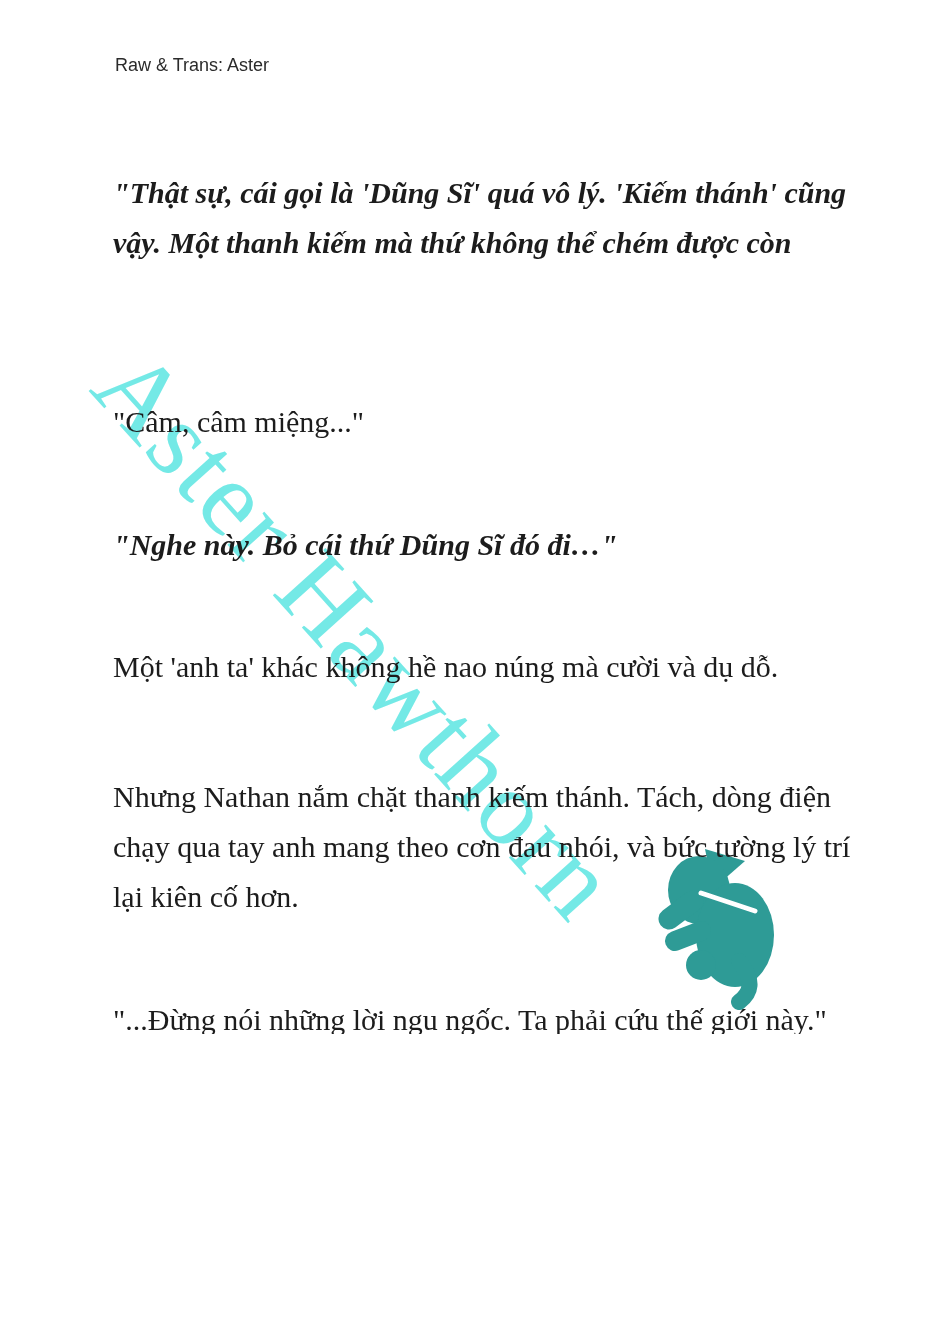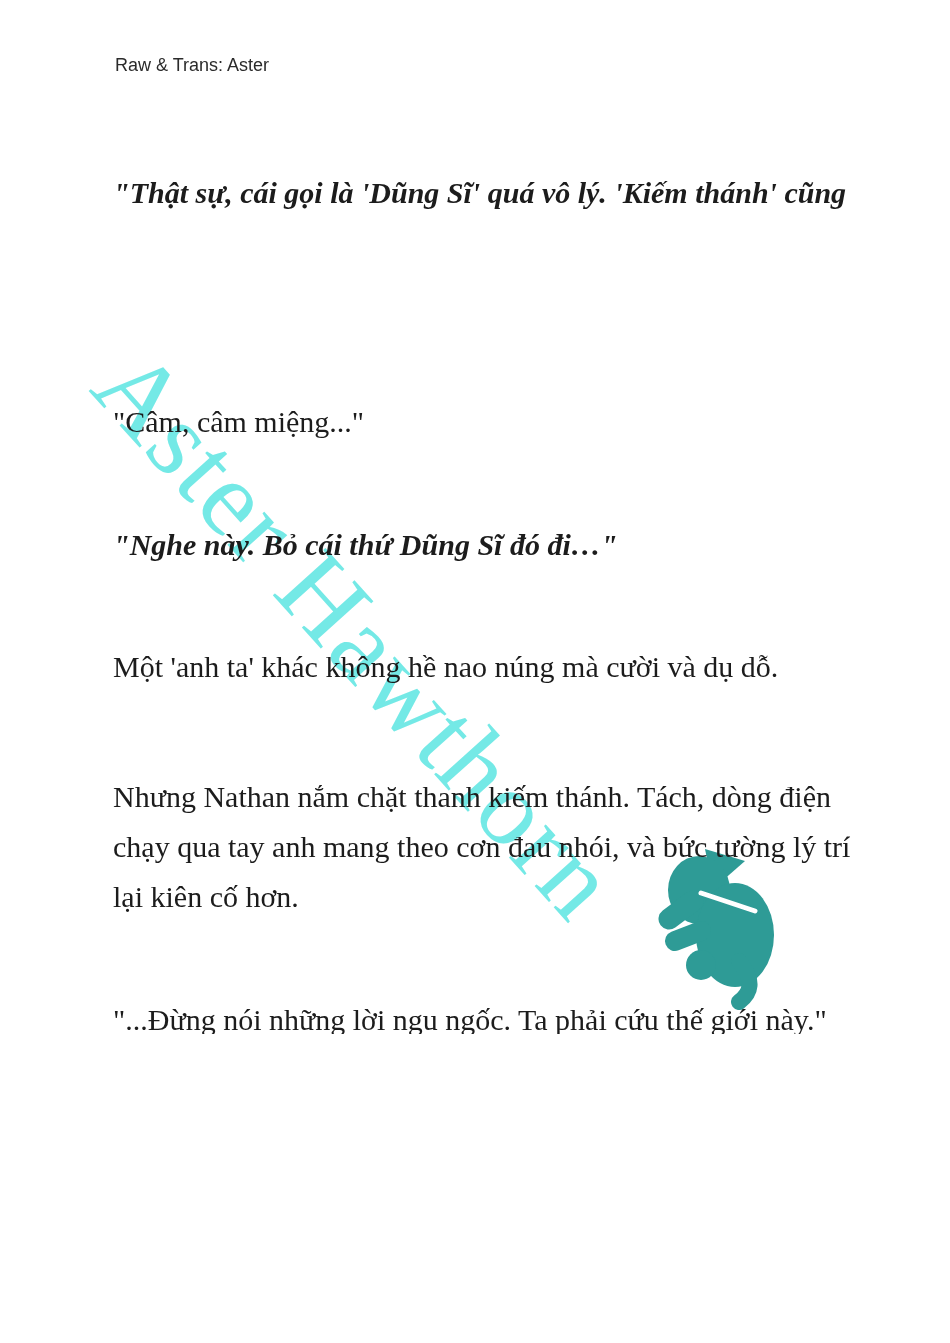--- a/index.html
+++ b/index.html
@@ -46,20 +46,21 @@
 <body>
 
 <div class="page">
 
   <div class="credit">Raw &amp; Trans: Aster</div>
 
   <div class="watermark">Aster Hawthorn</div>
 
   <div class="para bold" style="top:168px">
     <div class="line">"Thật sự, cái gọi là 'Dũng Sĩ' quá vô lý. 'Kiếm thánh' cũng</div>
+    <div class="line">vậy. Một thanh kiếm mà thứ không thể chém được còn</div>
   </div>
 
   <div class="para" style="top:397px">
     <div class="line">"Câm, câm miệng..."</div>
   </div>
 
   <div class="para bold" style="top:520px">
     <div class="line">"Nghe này. Bỏ cái thứ Dũng Sĩ đó đi…"</div>
   </div>
 

